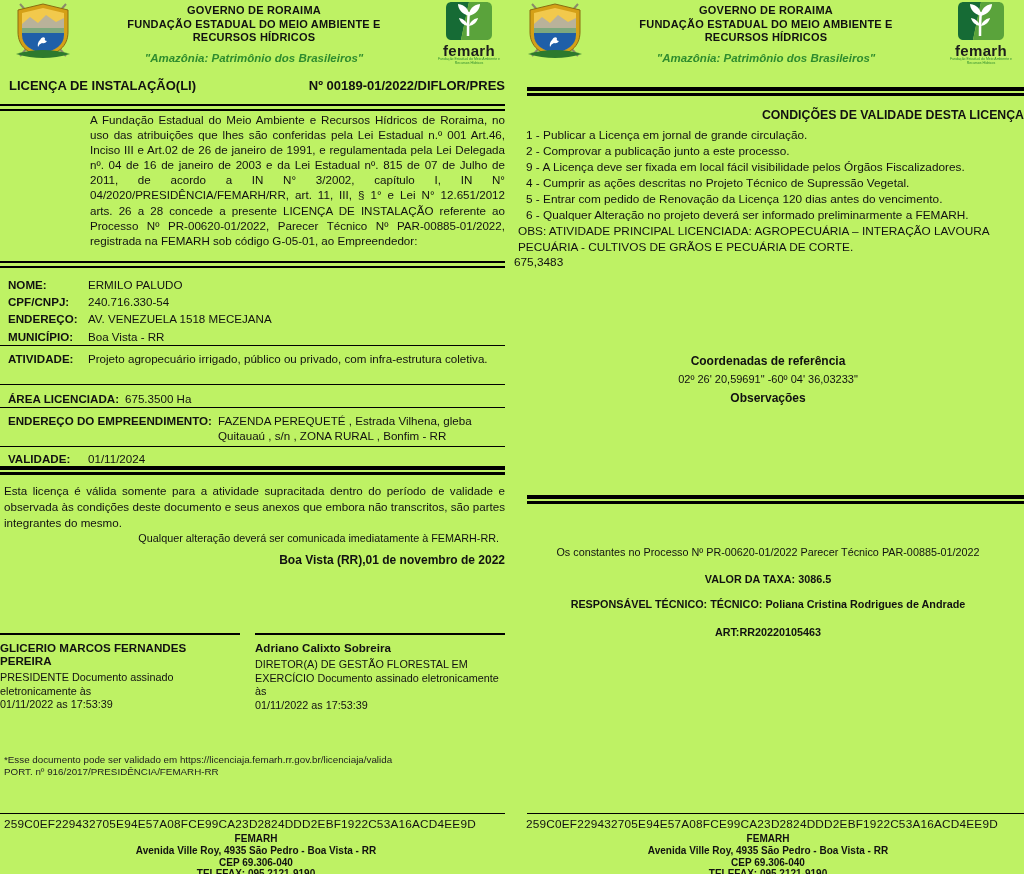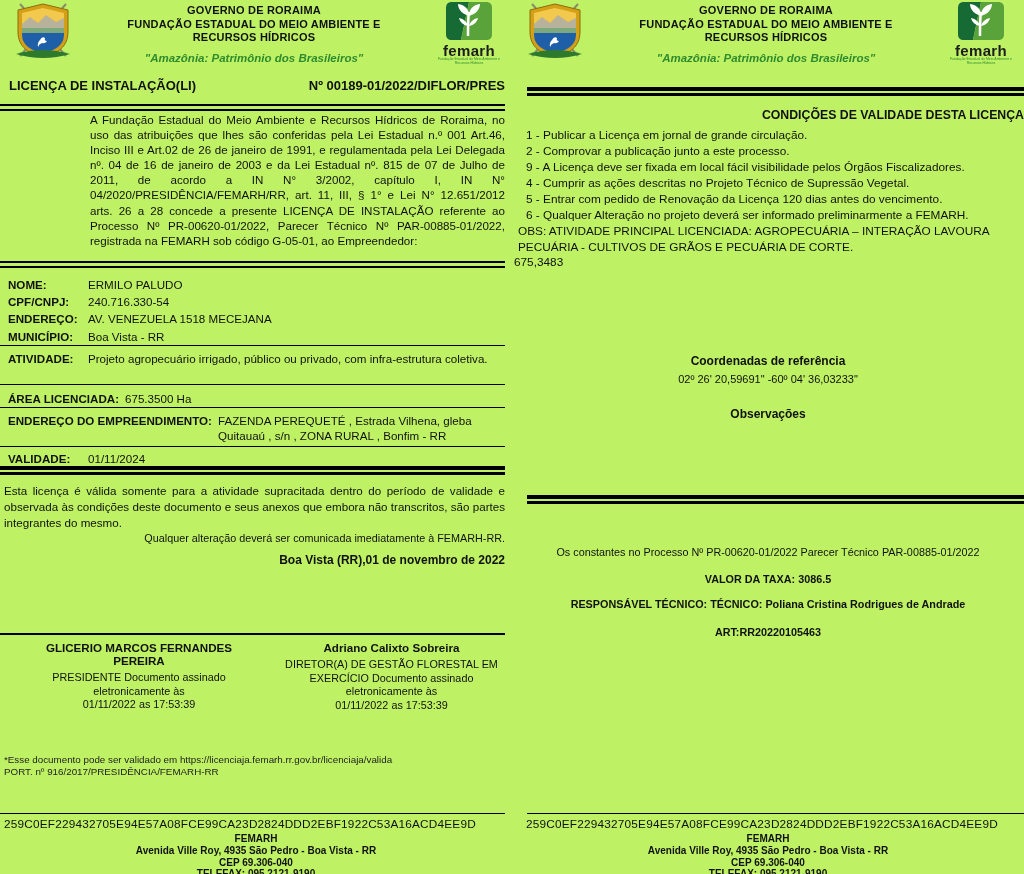--- a/index.html
+++ b/index.html
@@ -28,43 +28,43 @@
 
   .intro{position:absolute;top:112px;left:90px;right:7px;font-size:11.6px;line-height:15.1px;text-align:justify;}
 
   .fields{position:absolute;top:276px;left:8px;right:7px;}
   .frow{display:flex;font-size:11.6px;line-height:17.2px;}
   .frow .lab{font-weight:bold;width:80px;flex:none;}
   .kv{position:absolute;left:8px;right:7px;display:flex;font-size:11.6px;line-height:14px;}
   .kv .lab{font-weight:bold;flex:none;}
 
   .validity{position:absolute;top:483px;left:4px;right:7px;font-size:11.6px;line-height:16.2px;text-align:justify;}
-  .changenote{position:absolute;top:532px;left:120px;right:7px;text-align:right;font-size:10.8px;}
+  .changenote{position:absolute;top:532px;left:120px;right:13px;text-align:right;font-size:10.8px;}
   .dateline{position:absolute;top:553px;left:120px;right:7px;text-align:right;font-size:12px;font-weight:bold;}
 
   .sigs{position:absolute;top:633px;left:0;right:7px;display:flex;justify-content:space-between;}
-  .sig{width:240px;border-top:2.4px solid #000;padding-top:6px;text-align:center;padding-left:30px;}
+  .sig{width:240px;border-top:2.4px solid #000;padding-top:6px;}
   .sig .nm{font-weight:bold;font-size:11.6px;margin-bottom:4px;}
   .sig .rl{font-size:10.8px;line-height:13.5px;}
 
   .valnote{position:absolute;top:754px;left:4px;right:40px;font-size:9.8px;line-height:12px;color:#222;}
 
   .hashline{position:absolute;font-size:11.8px;letter-spacing:.2px;}
   .foot{position:absolute;top:833px;left:0;right:0;text-align:center;font-weight:bold;font-size:10px;line-height:11.8px;}
 
   
   .condtitle{position:absolute;top:108px;left:0;right:0;text-align:right;font-weight:bold;font-size:12.3px;}
   .condlist{position:absolute;top:127px;left:14px;right:4px;font-size:11.8px;line-height:16.1px;}
   .obs{position:absolute;top:224px;left:6px;right:2px;font-size:11.8px;line-height:15.5px;}
   .areanum{position:absolute;top:255px;left:2px;font-size:11.8px;}
   .ctr{position:absolute;left:0;right:0;text-align:center;}
   .b{font-weight:bold;}
   .coordt{top:354px;font-size:12px;}
   .coordv{top:373px;font-size:11px;}
-  .obst{top:391px;font-size:12px;margin-top:16px;}
+  .obst{top:391px;font-size:12px;}
   .anext{top:515px;font-size:12.3px;}
   .anexb{top:546px;font-size:10.8px;}
   .taxa{top:573px;font-size:10.8px;}
   .resp{top:598px;font-size:10.8px;}
   .art{top:626px;font-size:10.8px;}
 </style>
 </head>
 <body>
 
 <div class="sheet" id="page-left">

